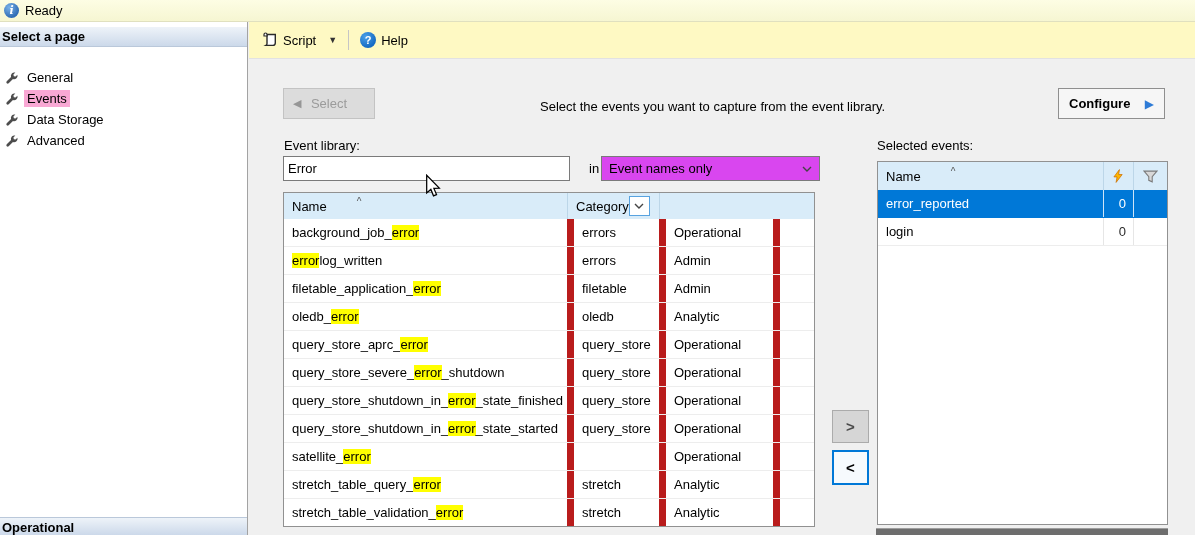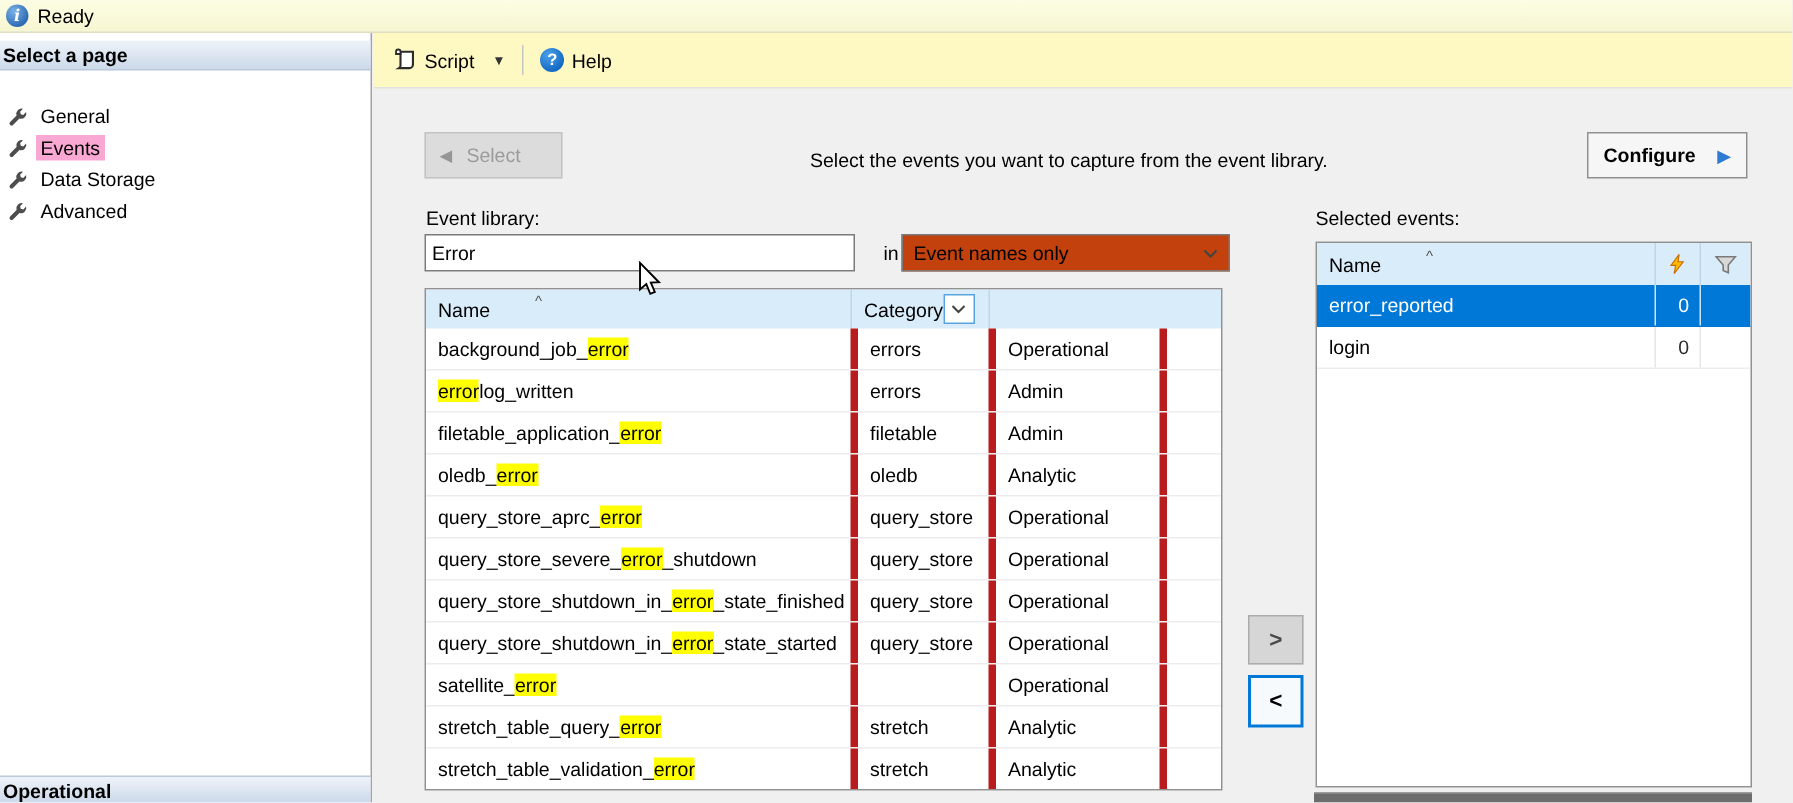--- a/index.html
+++ b/index.html
@@ -70,21 +70,21 @@
   #configure-button .arr{color:#2e7bd6;font-size:12px;}
   
   #event-library-label{position:absolute;left:284px;top:138px;}
   #event-search-input{
     position:absolute;left:283px;top:156px;width:287px;height:25px;box-sizing:border-box;
     border:1px solid #7a7a7a;background:#fff;padding:0 4px;font:13px "Liberation Sans",sans-serif;
   }
   #in-label{position:absolute;left:589px;top:161px;}
   #scope-dropdown{
     position:absolute;left:601px;top:156px;width:219px;height:25px;box-sizing:border-box;
-    background:#c2410c;border:1px solid #7a7a7a;
+    background:#d946ef;border:1px solid #7a7a7a;
     display:flex;align-items:center;justify-content:space-between;padding:0 7px;cursor:default;
   }
   .chev-icon{width:10px;height:6px;}
   
   #event-table{
     position:absolute;left:283px;top:192px;width:532px;height:335px;box-sizing:border-box;
     background:#fff;border:1px solid #919191;overflow:hidden;
   }
   .et-header{display:flex;height:26px;background:#d9ecf9;align-items:center;}
   .et-header .hc{box-sizing:border-box;height:100%;display:flex;align-items:center;padding-left:8px;}
@@ -95,21 +95,21 @@
   .hc-fill{flex:1;}
   .sort-caret{font-size:10px;color:#555;position:relative;top:-5px;margin-left:30px;}
   .filter-btn{
     width:21px;height:20px;box-sizing:border-box;display:flex;align-items:center;justify-content:center;
     background:#fff;cursor:default;
   }
   .filter-btn.blue{border:1px solid #58a3e0;}
   .filter-btn.gray{border:1px solid #a5a5a5;background:#eee;}
   .ev-row{display:flex;height:27px;border-bottom:1px solid #ededed;align-items:center;}
   .ev-row .cell{box-sizing:border-box;height:100%;display:flex;align-items:center;padding-left:8px;overflow:hidden;white-space:nowrap;}
-  .ev-row .cell + .cell{border-left:5px solid #b91c1c;}
+  .ev-row .cell + .cell{border-left:7px solid #b91c1c;}
   .c-name{width:283px;}
   .c-cat{width:92px;}
   .c-chan{width:114px;}
   .c-fill{flex:1;}
   .hl{background:#ffff00;}
   
   #move-right-button{
     position:absolute;left:832px;top:410px;width:37px;height:33px;box-sizing:border-box;
     background:#d6d6d6;border:1px solid #ababab;color:#4a4a4a;
     font-weight:bold;font-size:15px;display:flex;align-items:center;justify-content:center;cursor:default;

